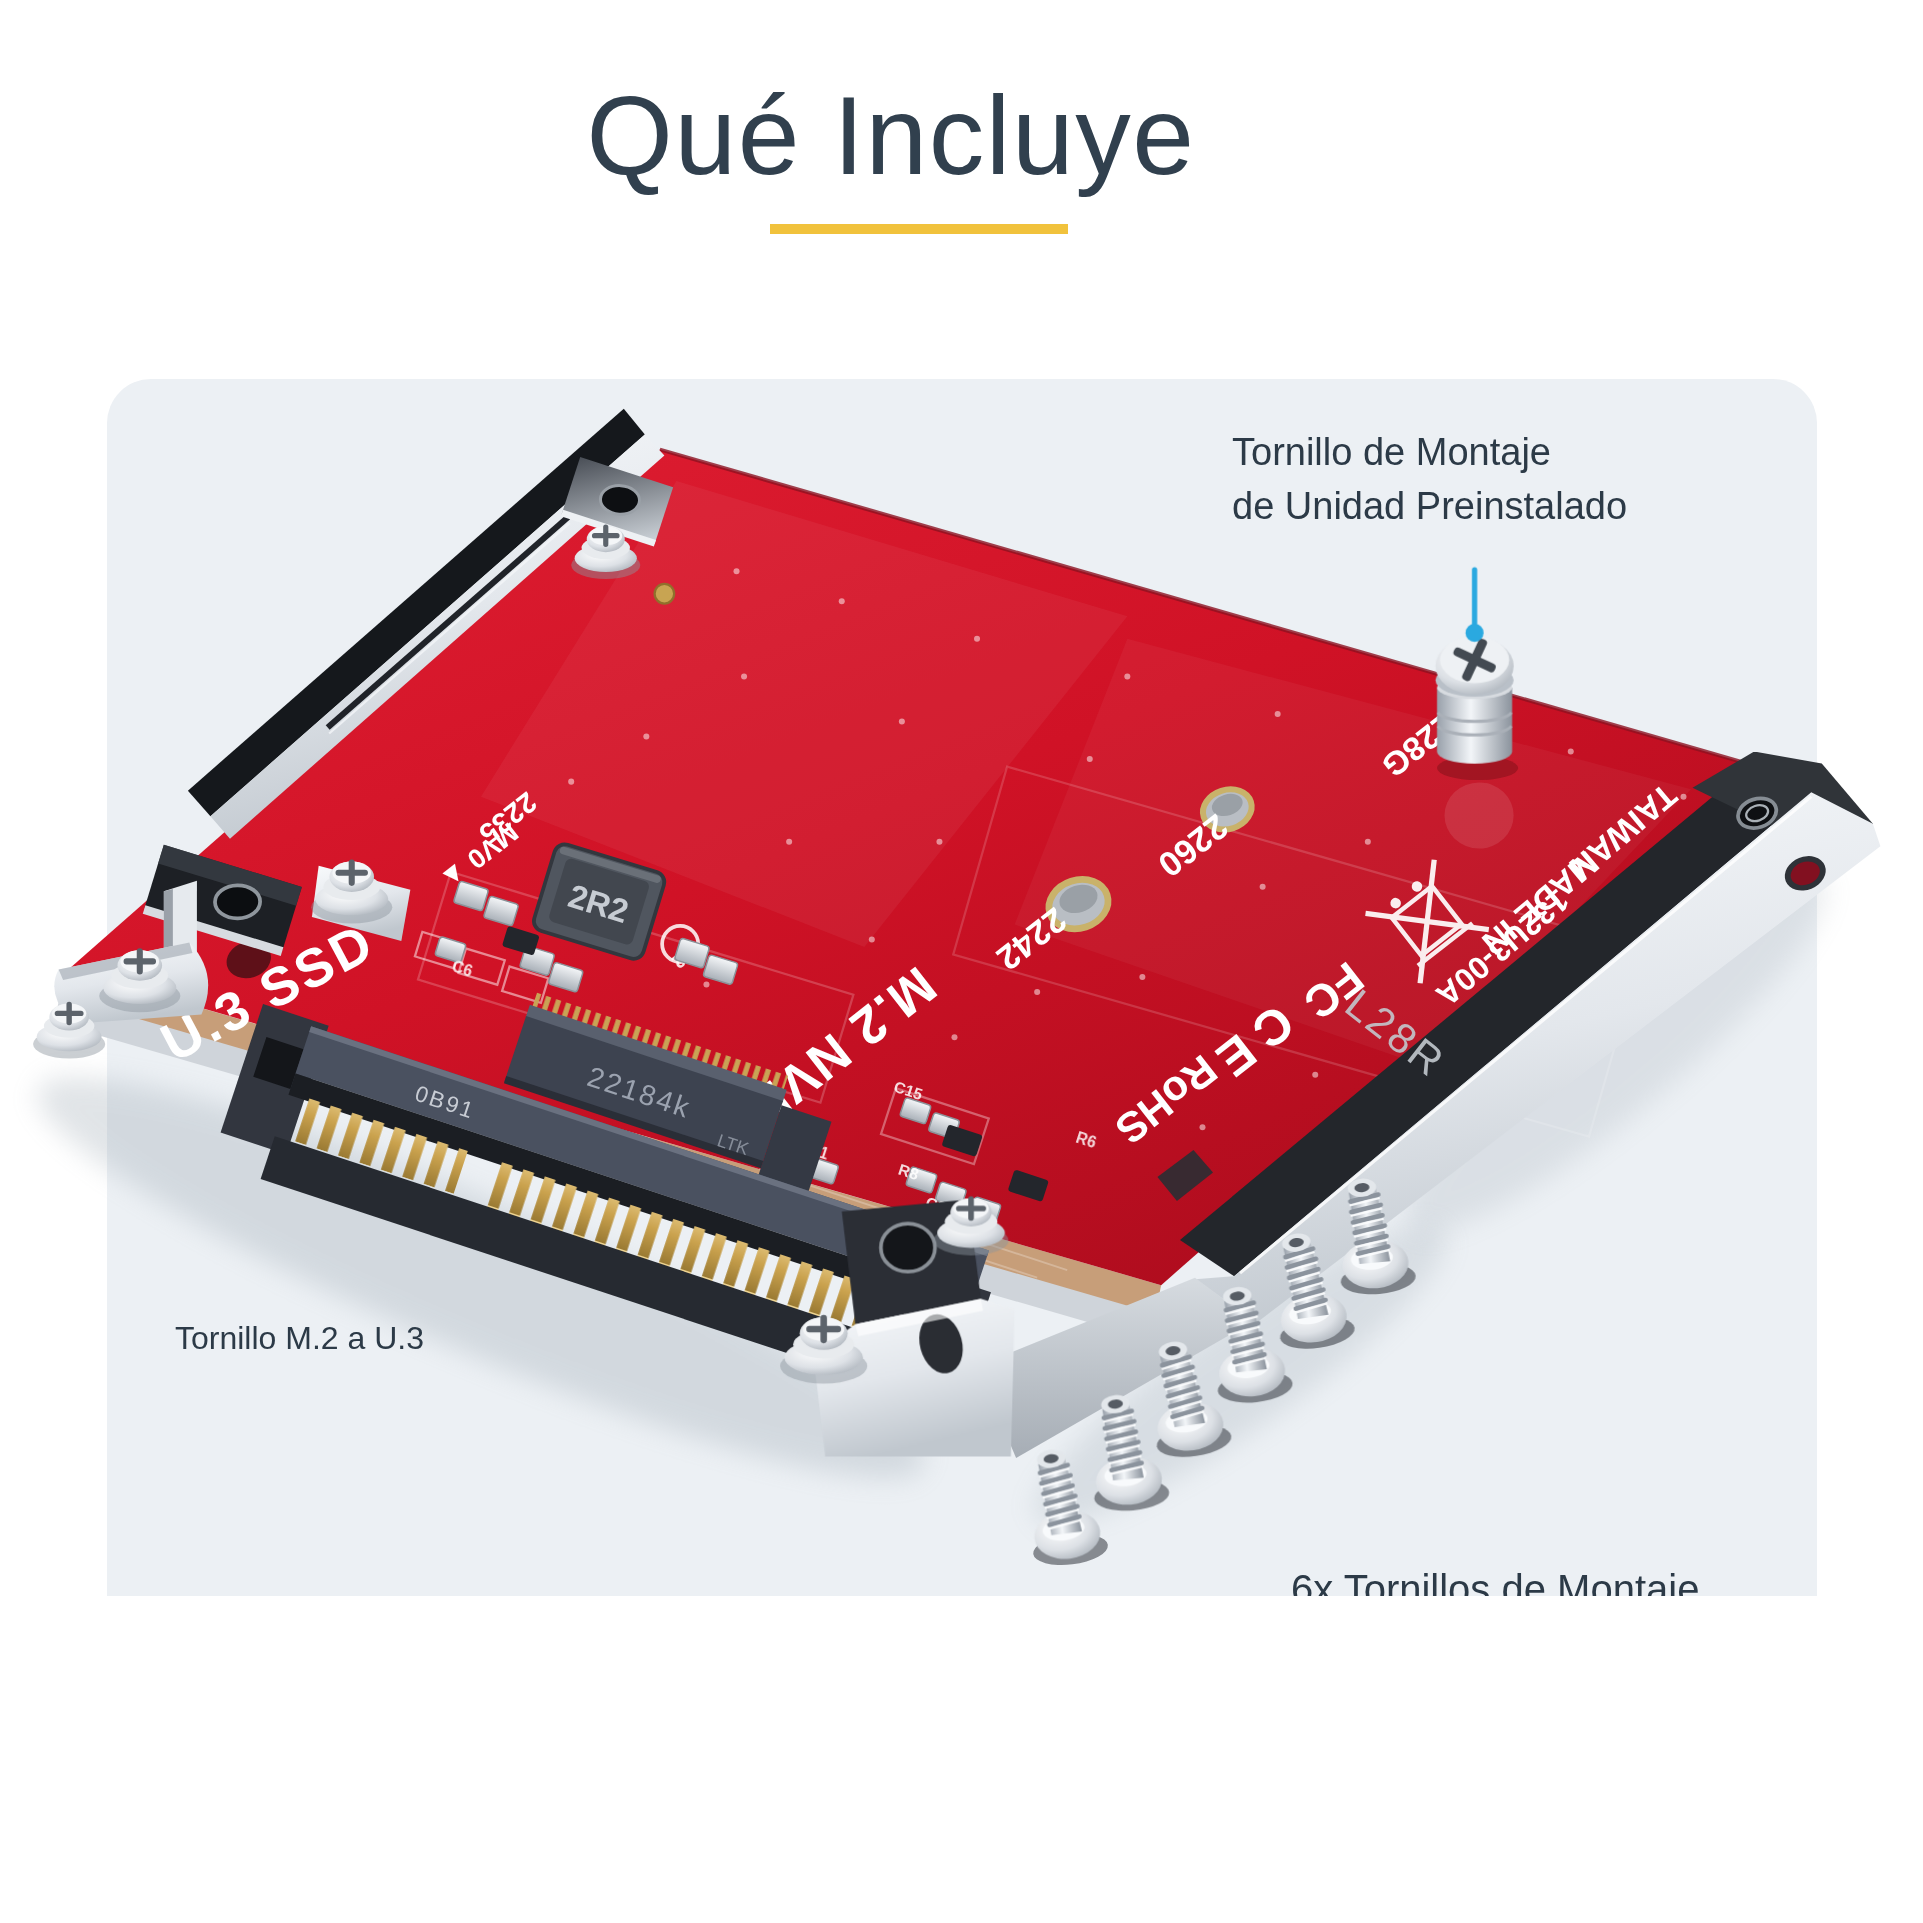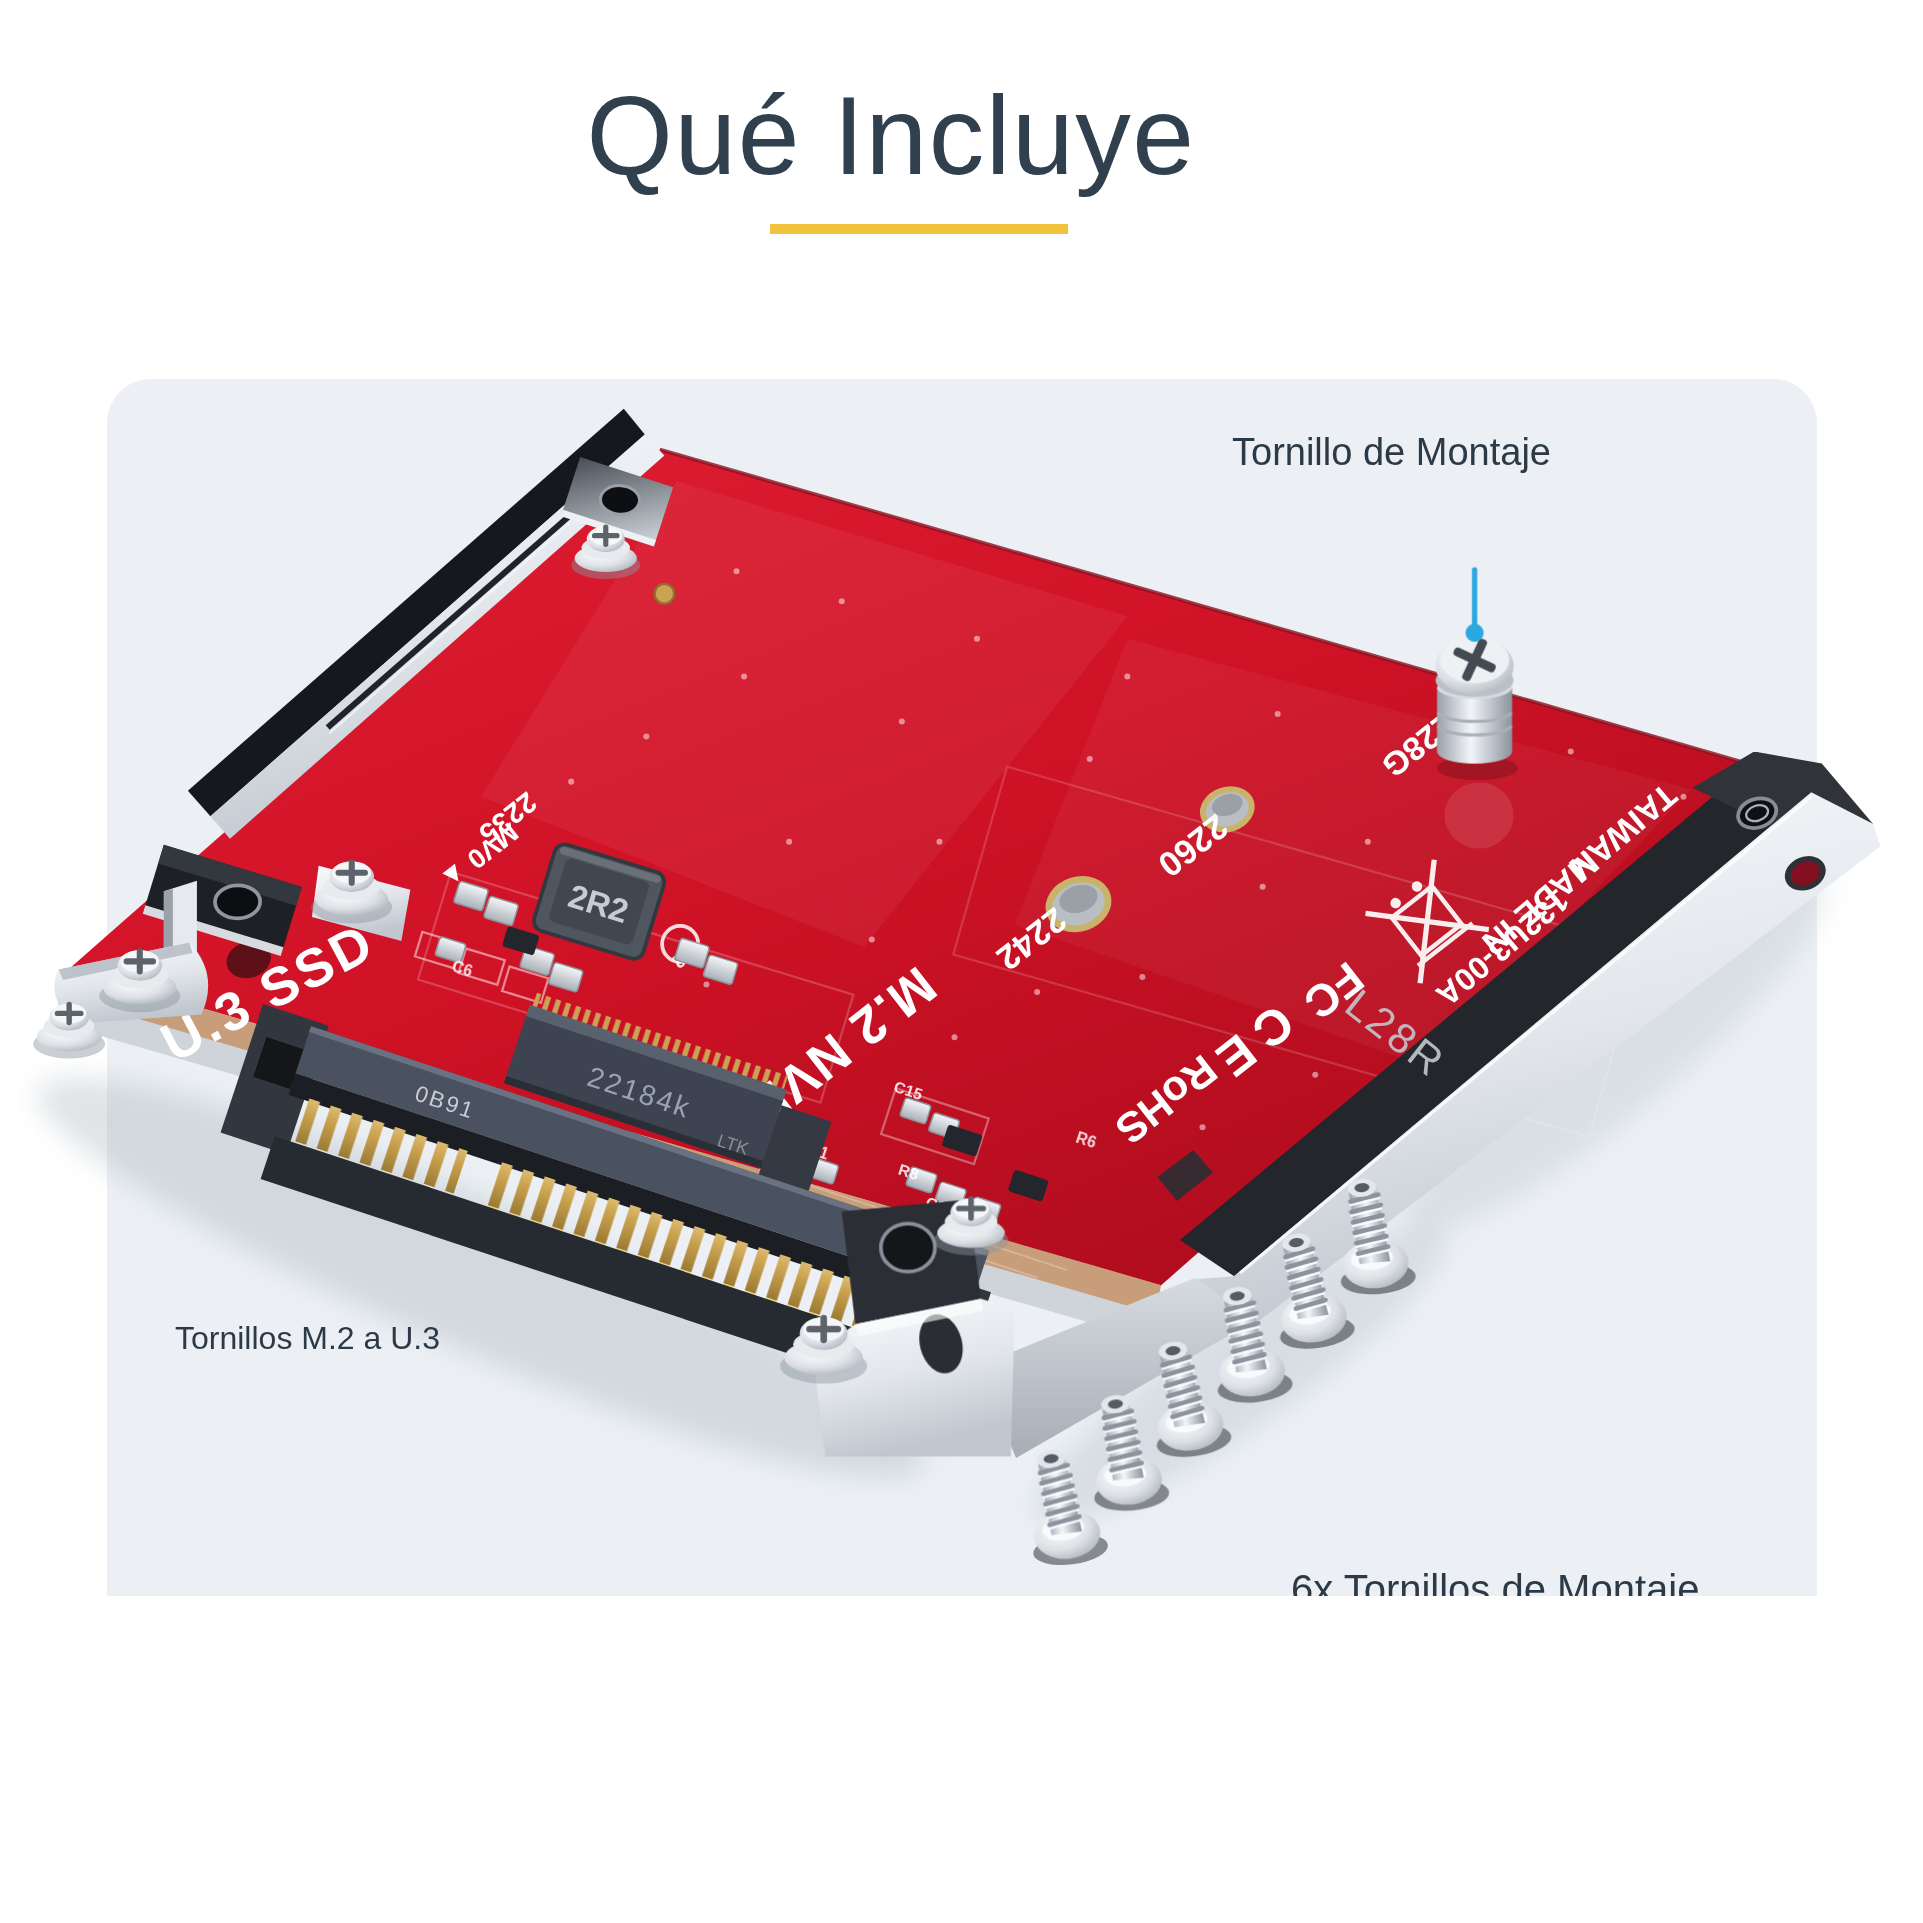--- a/index.html
+++ b/index.html
@@ -346,18 +346,19 @@
     </g>
 
     <g>
       <line x1="1962" y1="758" x2="1962" y2="830" stroke="#2AA9E0" stroke-width="7" stroke-linecap="round"></line>
       <circle cx="1962" cy="842" r="12" fill="#2AA9E0"></circle>
     </g>
   </svg>
 
   <div class="lbl lbl-screw">
     <div>Tornillo de Montaje</div>
+    <div>de Unidad Preinstalado</div>
   </div>
-  <div class="lbl lbl-adapter">Tornillos M.2 a U.3</div>
+  <div class="lbl lbl-adapter">Tornillo M.2 a U.3</div>
   <div class="lbl lbl-screws">6x Tornillos de Montaje</div>
 
 </div>
 
 
 </body></html>

